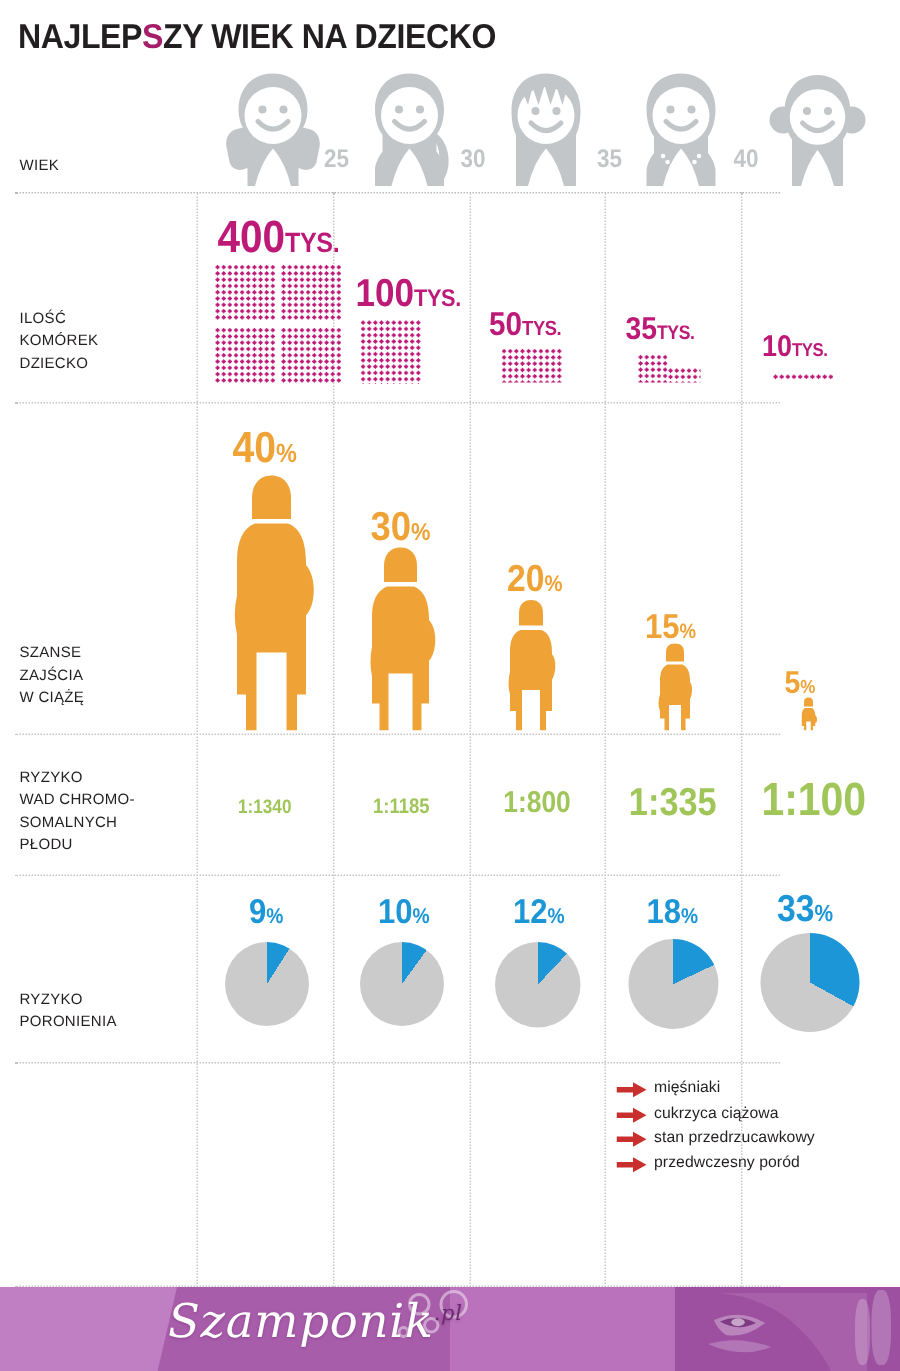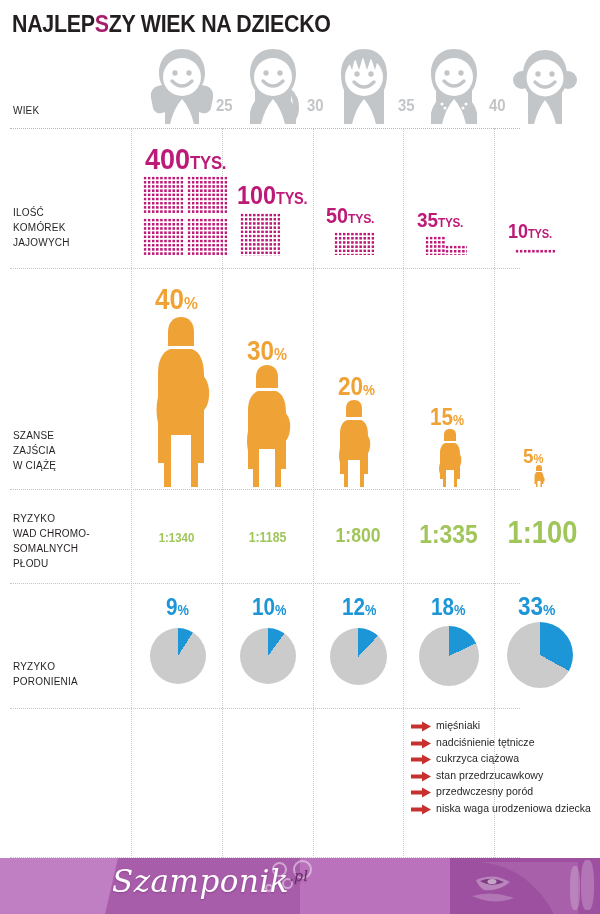--- a/index.html
+++ b/index.html
@@ -222,21 +222,21 @@
   <div class="hline strong" style="top:128px"></div>
   <div class="hline" style="top:268px"></div>
   <div class="hline" style="top:489px"></div>
   <div class="hline" style="top:583px"></div>
   <div class="hline" style="top:708px"></div>
   <div class="hline" style="top:857px"></div>
 
   <div class="rowlabel" style="top:103px">WIEK</div>
   <div class="rowlabel" style="top:205px">ILOŚĆ
 KOMÓREK
-JAJOWYCH</div>
+DZIECKO</div>
   <div class="rowlabel" style="top:428px">SZANSE
 ZAJŚCIA
 W CIĄŻĘ</div>
   <div class="rowlabel" style="top:511px">RYZYKO
 WAD CHROMO-
 SOMALNYCH
 PŁODU</div>
   <div class="rowlabel" style="top:659px">RYZYKO
 PORONIENIA</div>
 
@@ -439,26 +439,20 @@
 
   <div class="threats">
 
     <div class="threat">
       <svg class="arrow" width="20" height="11" viewBox="0 0 20 11">
         <path d="M0 3.6 H11 V0.5 L20 5.5 L11 10.5 V7.4 H0 Z" fill="#c8302e"></path>
       </svg>
       <span class="txt">mięśniaki</span>
     </div>
 
-    <div class="threat">
-      <svg class="arrow" width="20" height="11" viewBox="0 0 20 11">
-        <path d="M0 3.6 H11 V0.5 L20 5.5 L11 10.5 V7.4 H0 Z" fill="#c8302e"></path>
-      </svg>
-      <span class="txt">nadciśnienie tętnicze</span>
-    </div>
 
     <div class="threat">
       <svg class="arrow" width="20" height="11" viewBox="0 0 20 11">
         <path d="M0 3.6 H11 V0.5 L20 5.5 L11 10.5 V7.4 H0 Z" fill="#c8302e"></path>
       </svg>
       <span class="txt">cukrzyca ciążowa</span>
     </div>
 
     <div class="threat">
       <svg class="arrow" width="20" height="11" viewBox="0 0 20 11">
@@ -467,26 +461,20 @@
       <span class="txt">stan przedrzucawkowy</span>
     </div>
 
     <div class="threat">
       <svg class="arrow" width="20" height="11" viewBox="0 0 20 11">
         <path d="M0 3.6 H11 V0.5 L20 5.5 L11 10.5 V7.4 H0 Z" fill="#c8302e"></path>
       </svg>
       <span class="txt">przedwczesny poród</span>
     </div>
 
-    <div class="threat">
-      <svg class="arrow" width="20" height="11" viewBox="0 0 20 11">
-        <path d="M0 3.6 H11 V0.5 L20 5.5 L11 10.5 V7.4 H0 Z" fill="#c8302e"></path>
-      </svg>
-      <span class="txt">niska waga urodzeniowa dziecka</span>
-    </div>
 
   </div>
 
   <div class="footer">
     <div class="band1"></div>
     <div class="band2"></div>
     <div class="band3"></div>
     <div class="band4"></div>
 
     <div class="bubble" style="left:272px; top:4px; width:15px; height:15px"></div>

